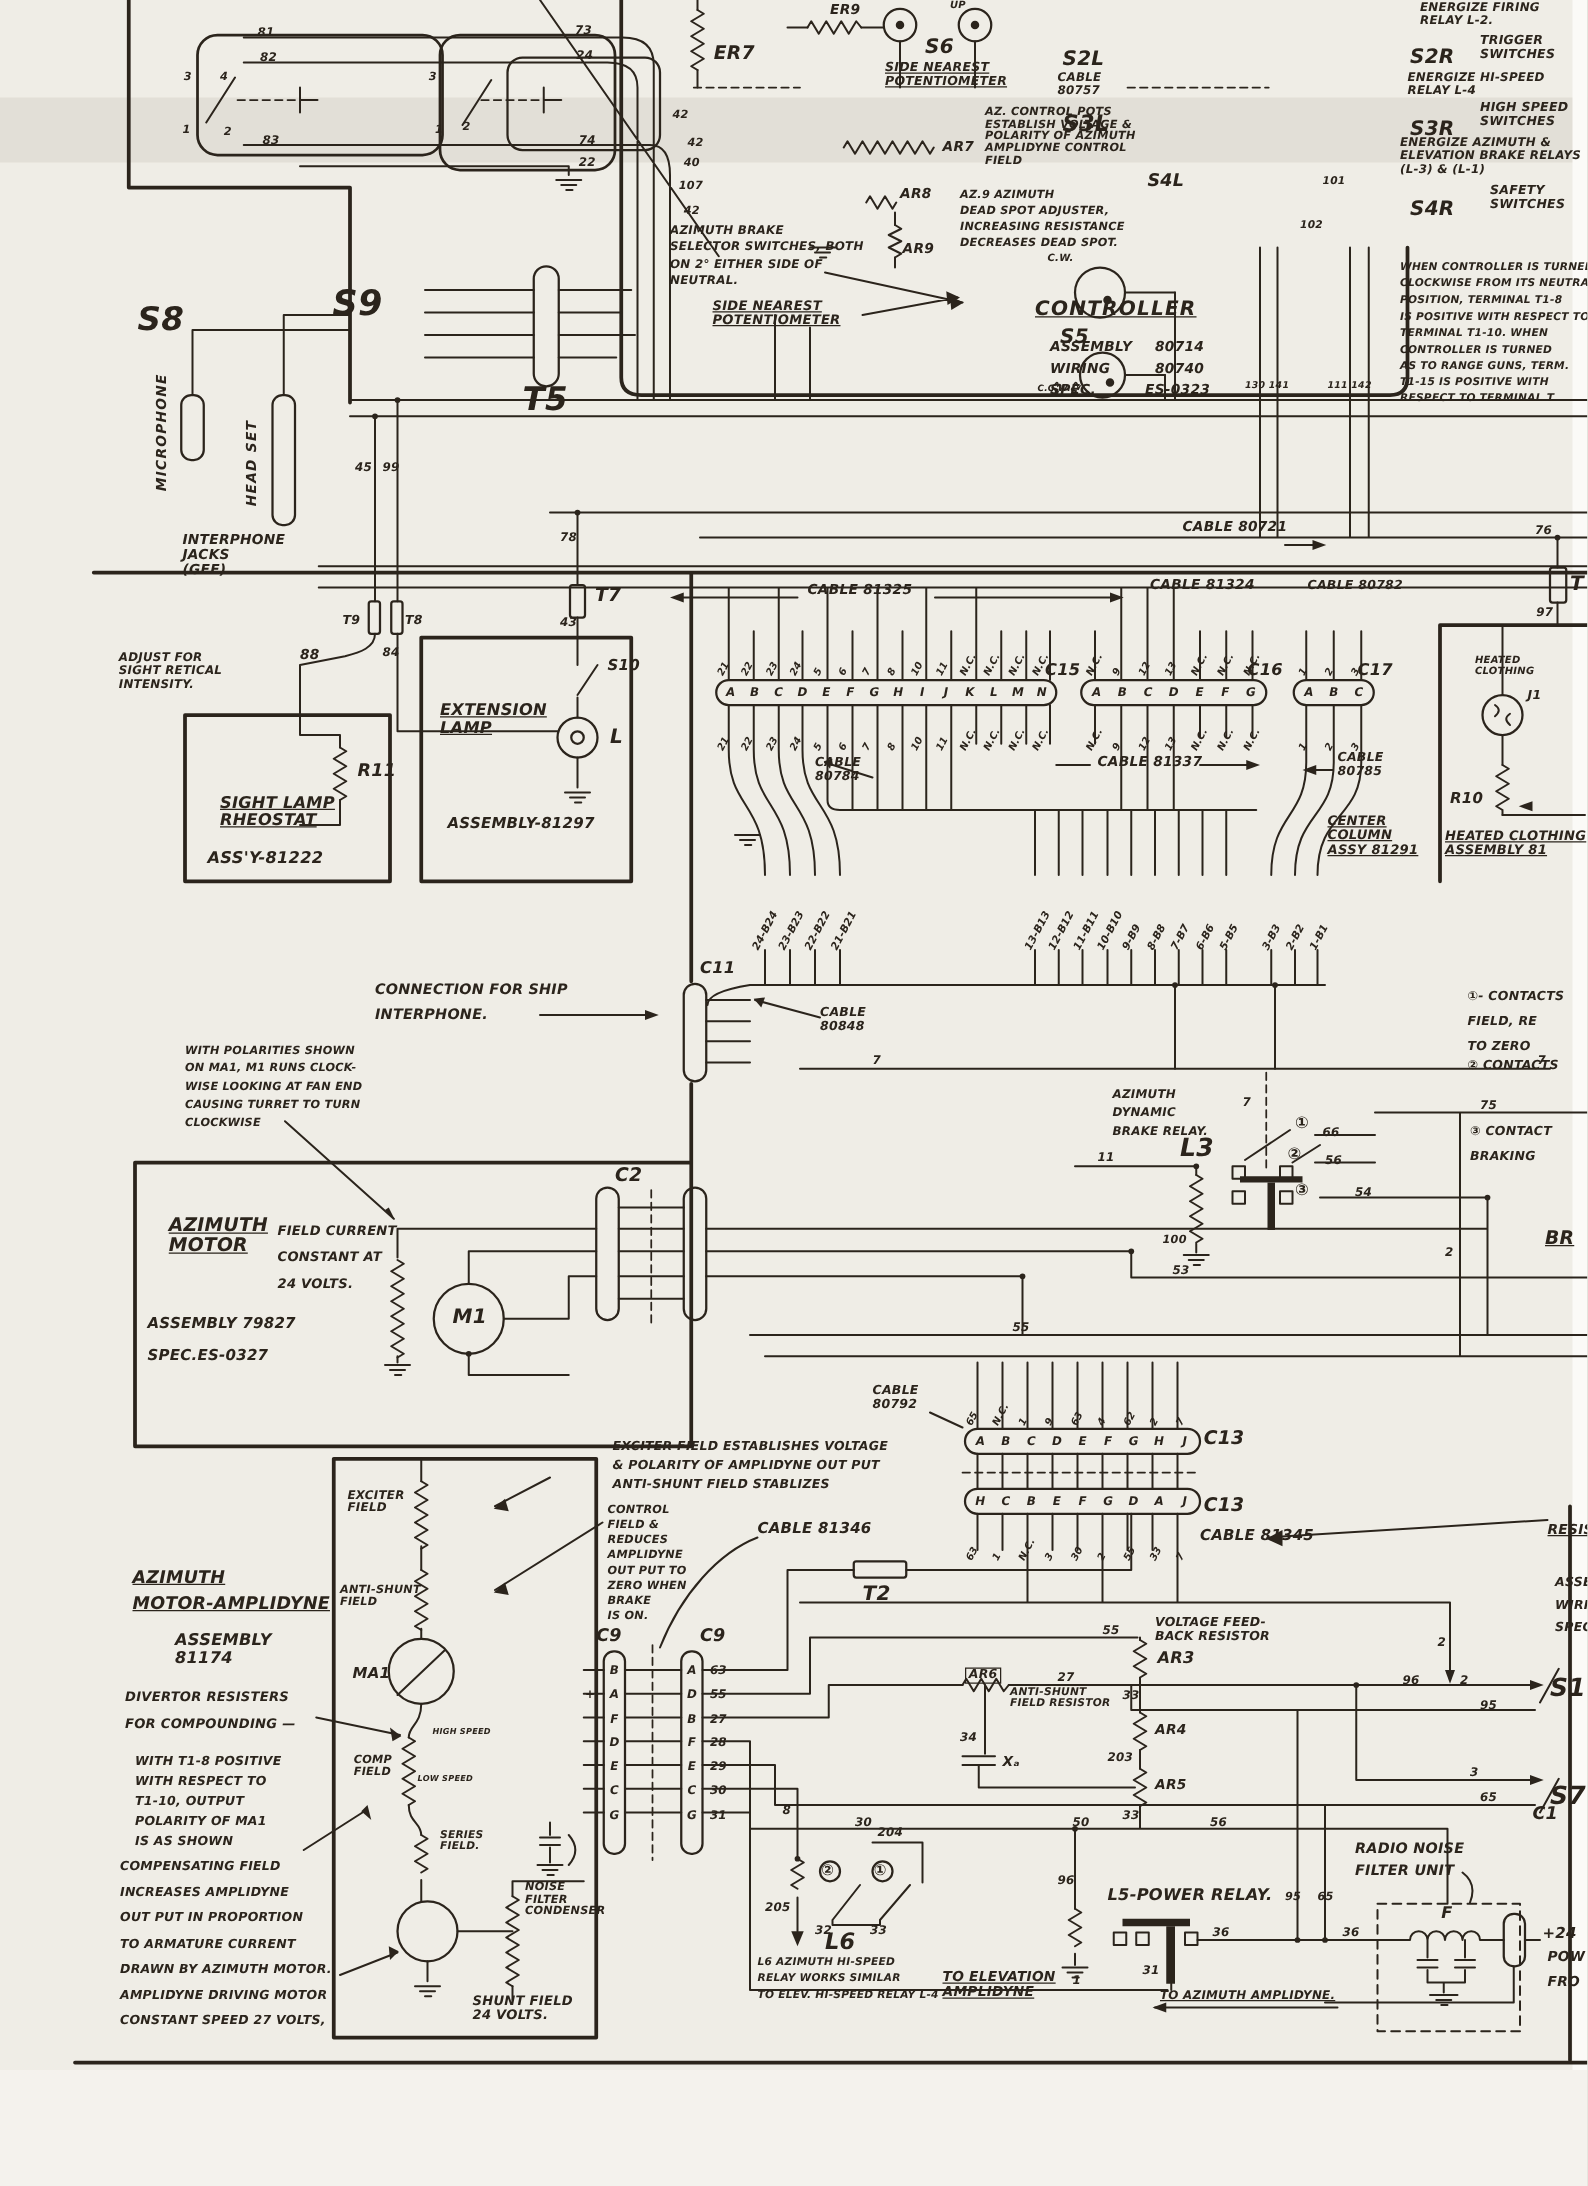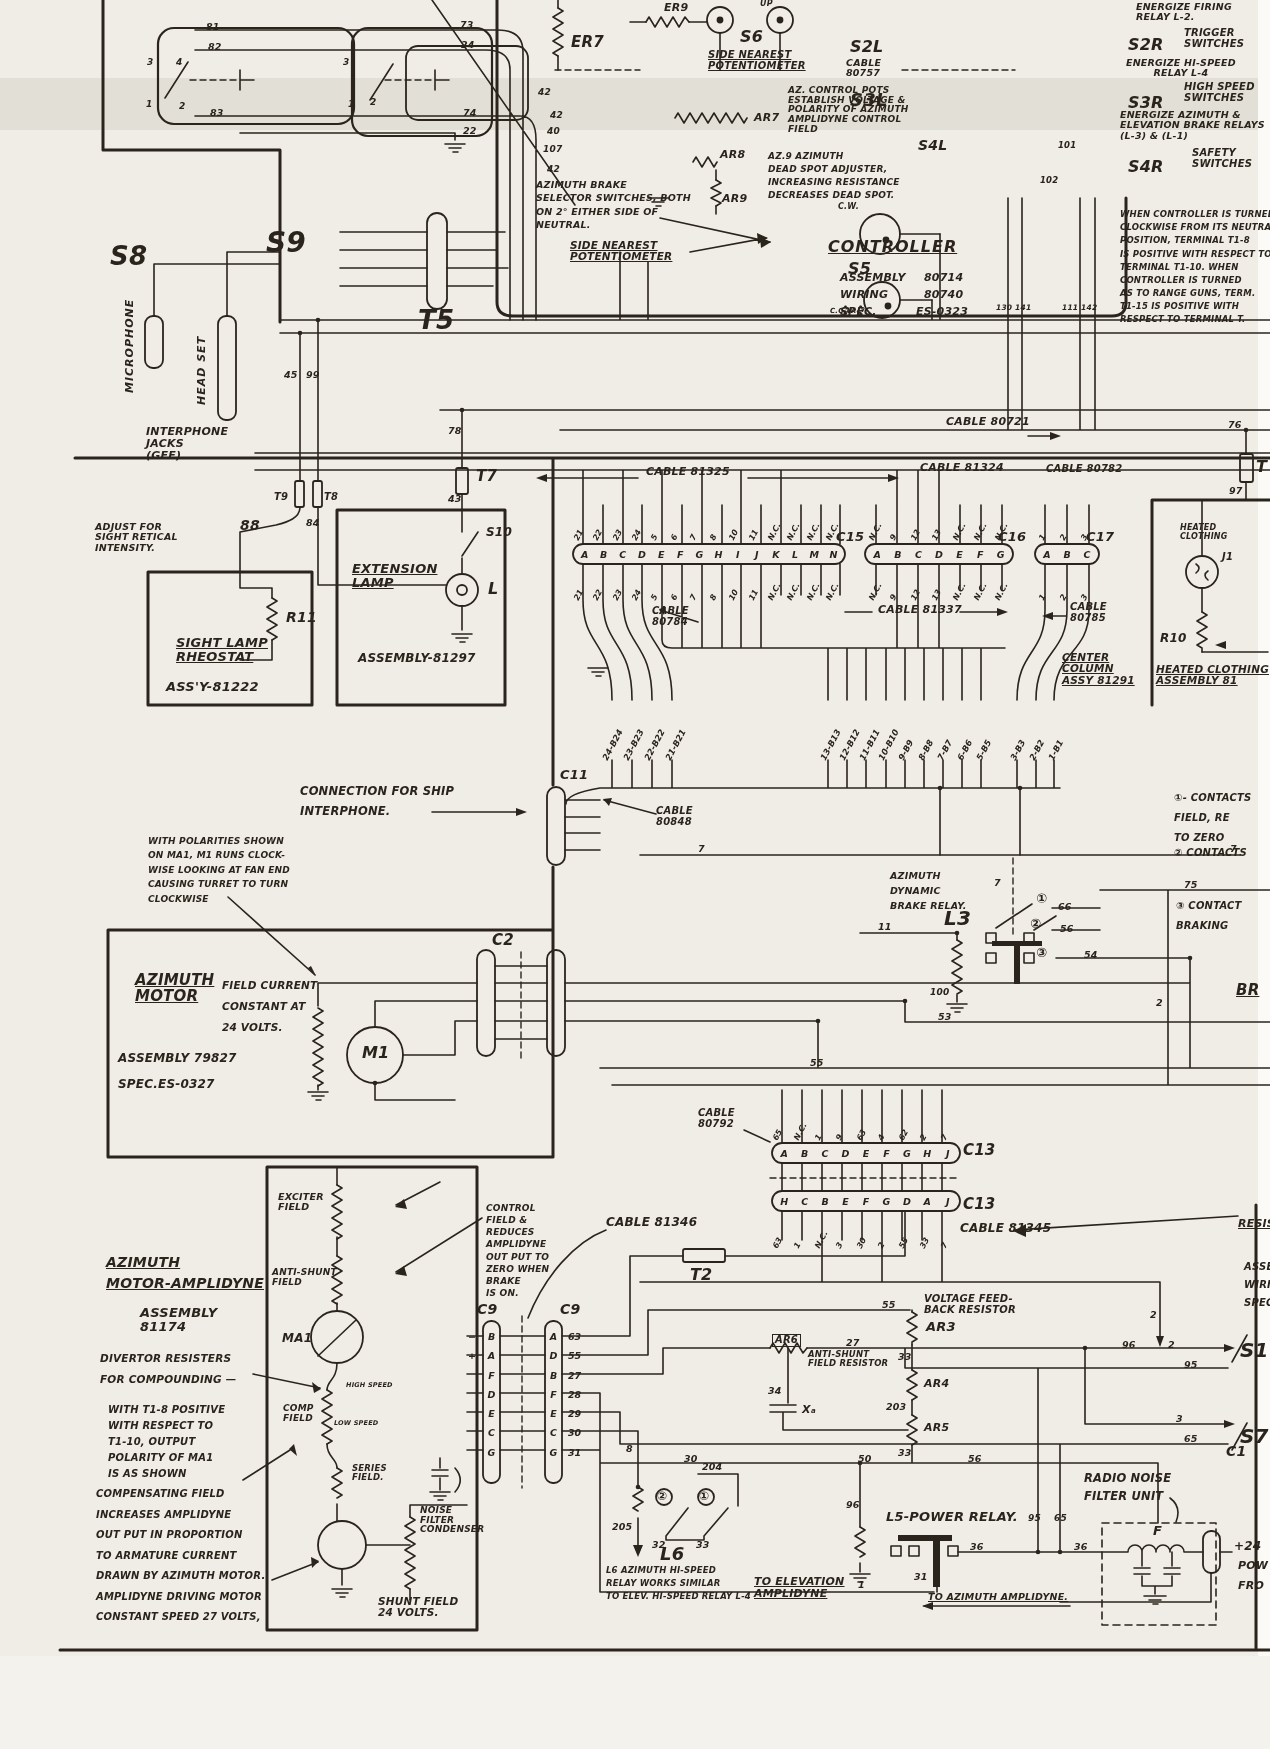--- a/index.html
+++ b/index.html
@@ -347,21 +347,21 @@
   <div class="lb vert" style="left:196px;top:310px;font-size:11px;height:95px;">HEAD SET</div>
   <div class="lb blk" style="left:146px;top:426px;font-size:11px;">
       <span>INTERPHONE</span>
       <span>JACKS</span>
       <span>(GFE)</span>
     </div>
   <div class="lb" style="left:284px;top:370px;font-size:9.5px;">45</div>
   <div class="lb" style="left:306px;top:370px;font-size:9.5px;">99</div>
   <div class="lb" style="left:274px;top:492px;font-size:10px;">T9</div>
   <div class="lb" style="left:324px;top:492px;font-size:10px;">T8</div>
-  <div class="lb" style="left:240px;top:518px;font-size:14px;">88</div>
+  <div class="lb" style="left:240px;top:518px;font-size:11px;">88</div>
   <div class="lb" style="left:306px;top:518px;font-size:9.5px;">84</div>
 
   <div class="lb blk" style="left:95px;top:522px;font-size:9.5px;">
       <span>ADJUST FOR</span>
       <span>SIGHT RETICAL</span>
       <span>INTENSITY.</span>
     </div>
   <div class="lb" style="left:286px;top:610px;font-size:14px;">R11</div>
   <div class="lb blk u" style="left:176px;top:636px;font-size:13px;">
       <span>SIGHT LAMP</span>
@@ -454,21 +454,21 @@
   <div class="lb blk" style="left:846px;top:58px;font-size:9.5px;">
       <span>CABLE</span>
       <span>80757</span>
     </div>
   <div class="lb" style="left:850px;top:90px;font-size:18px;">S3L</div>
   <div class="lb" style="left:1128px;top:94px;font-size:16px;">S3R</div>
   <div class="lb blk" style="left:1184px;top:82px;font-size:10px;">
       <span>HIGH SPEED</span>
       <span>SWITCHES</span>
     </div>
-  <div class="lb blk" style="left:1126px;top:58px;font-size:9.5px;text-align:center;">
+  <div class="lb blk" style="left:1126px;top:58px;font-size:9.5px;">
       <span>ENERGIZE HI-SPEED</span>
       <span>RELAY L-4</span>
     </div>
   <div class="lb" style="left:918px;top:138px;font-size:14px;">S4L</div>
   <div class="lb" style="left:1128px;top:158px;font-size:16px;">S4R</div>
   <div class="lb blk" style="left:1192px;top:148px;font-size:10px;">
       <span>SAFETY</span>
       <span>SWITCHES</span>
     </div>
   <div class="lb blk" style="left:1120px;top:110px;font-size:9.5px;">
@@ -925,20 +925,25 @@
   <div class="lb blk" style="left:420px;top:1506px;font-size:9px;">
       <span>NOISE</span>
       <span>FILTER</span>
       <span>CONDENSER</span>
     </div>
   <div class="lb blk" style="left:378px;top:1596px;font-size:10.5px;">
       <span>SHUNT FIELD</span>
       <span>24 VOLTS.</span>
     </div>
 
+  <div class="lb blk" style="left:490px;top:1150px;font-size:10px;line-height:1.5;">
+      <span>EXCITER FIELD ESTABLISHES VOLTAGE</span>
+      <span>&amp; POLARITY OF AMPLIDYNE OUT PUT</span>
+      <span>ANTI-SHUNT FIELD STABLIZES</span>
+    </div>
   <div class="lb blk" style="left:486px;top:1202px;font-size:9px;line-height:1.35;">
       <span>CONTROL</span>
       <span>FIELD &amp;</span>
       <span>REDUCES</span>
       <span>AMPLIDYNE</span>
       <span>OUT PUT TO</span>
       <span>ZERO WHEN</span>
       <span>BRAKE</span>
       <span>IS ON.</span>
     </div>

